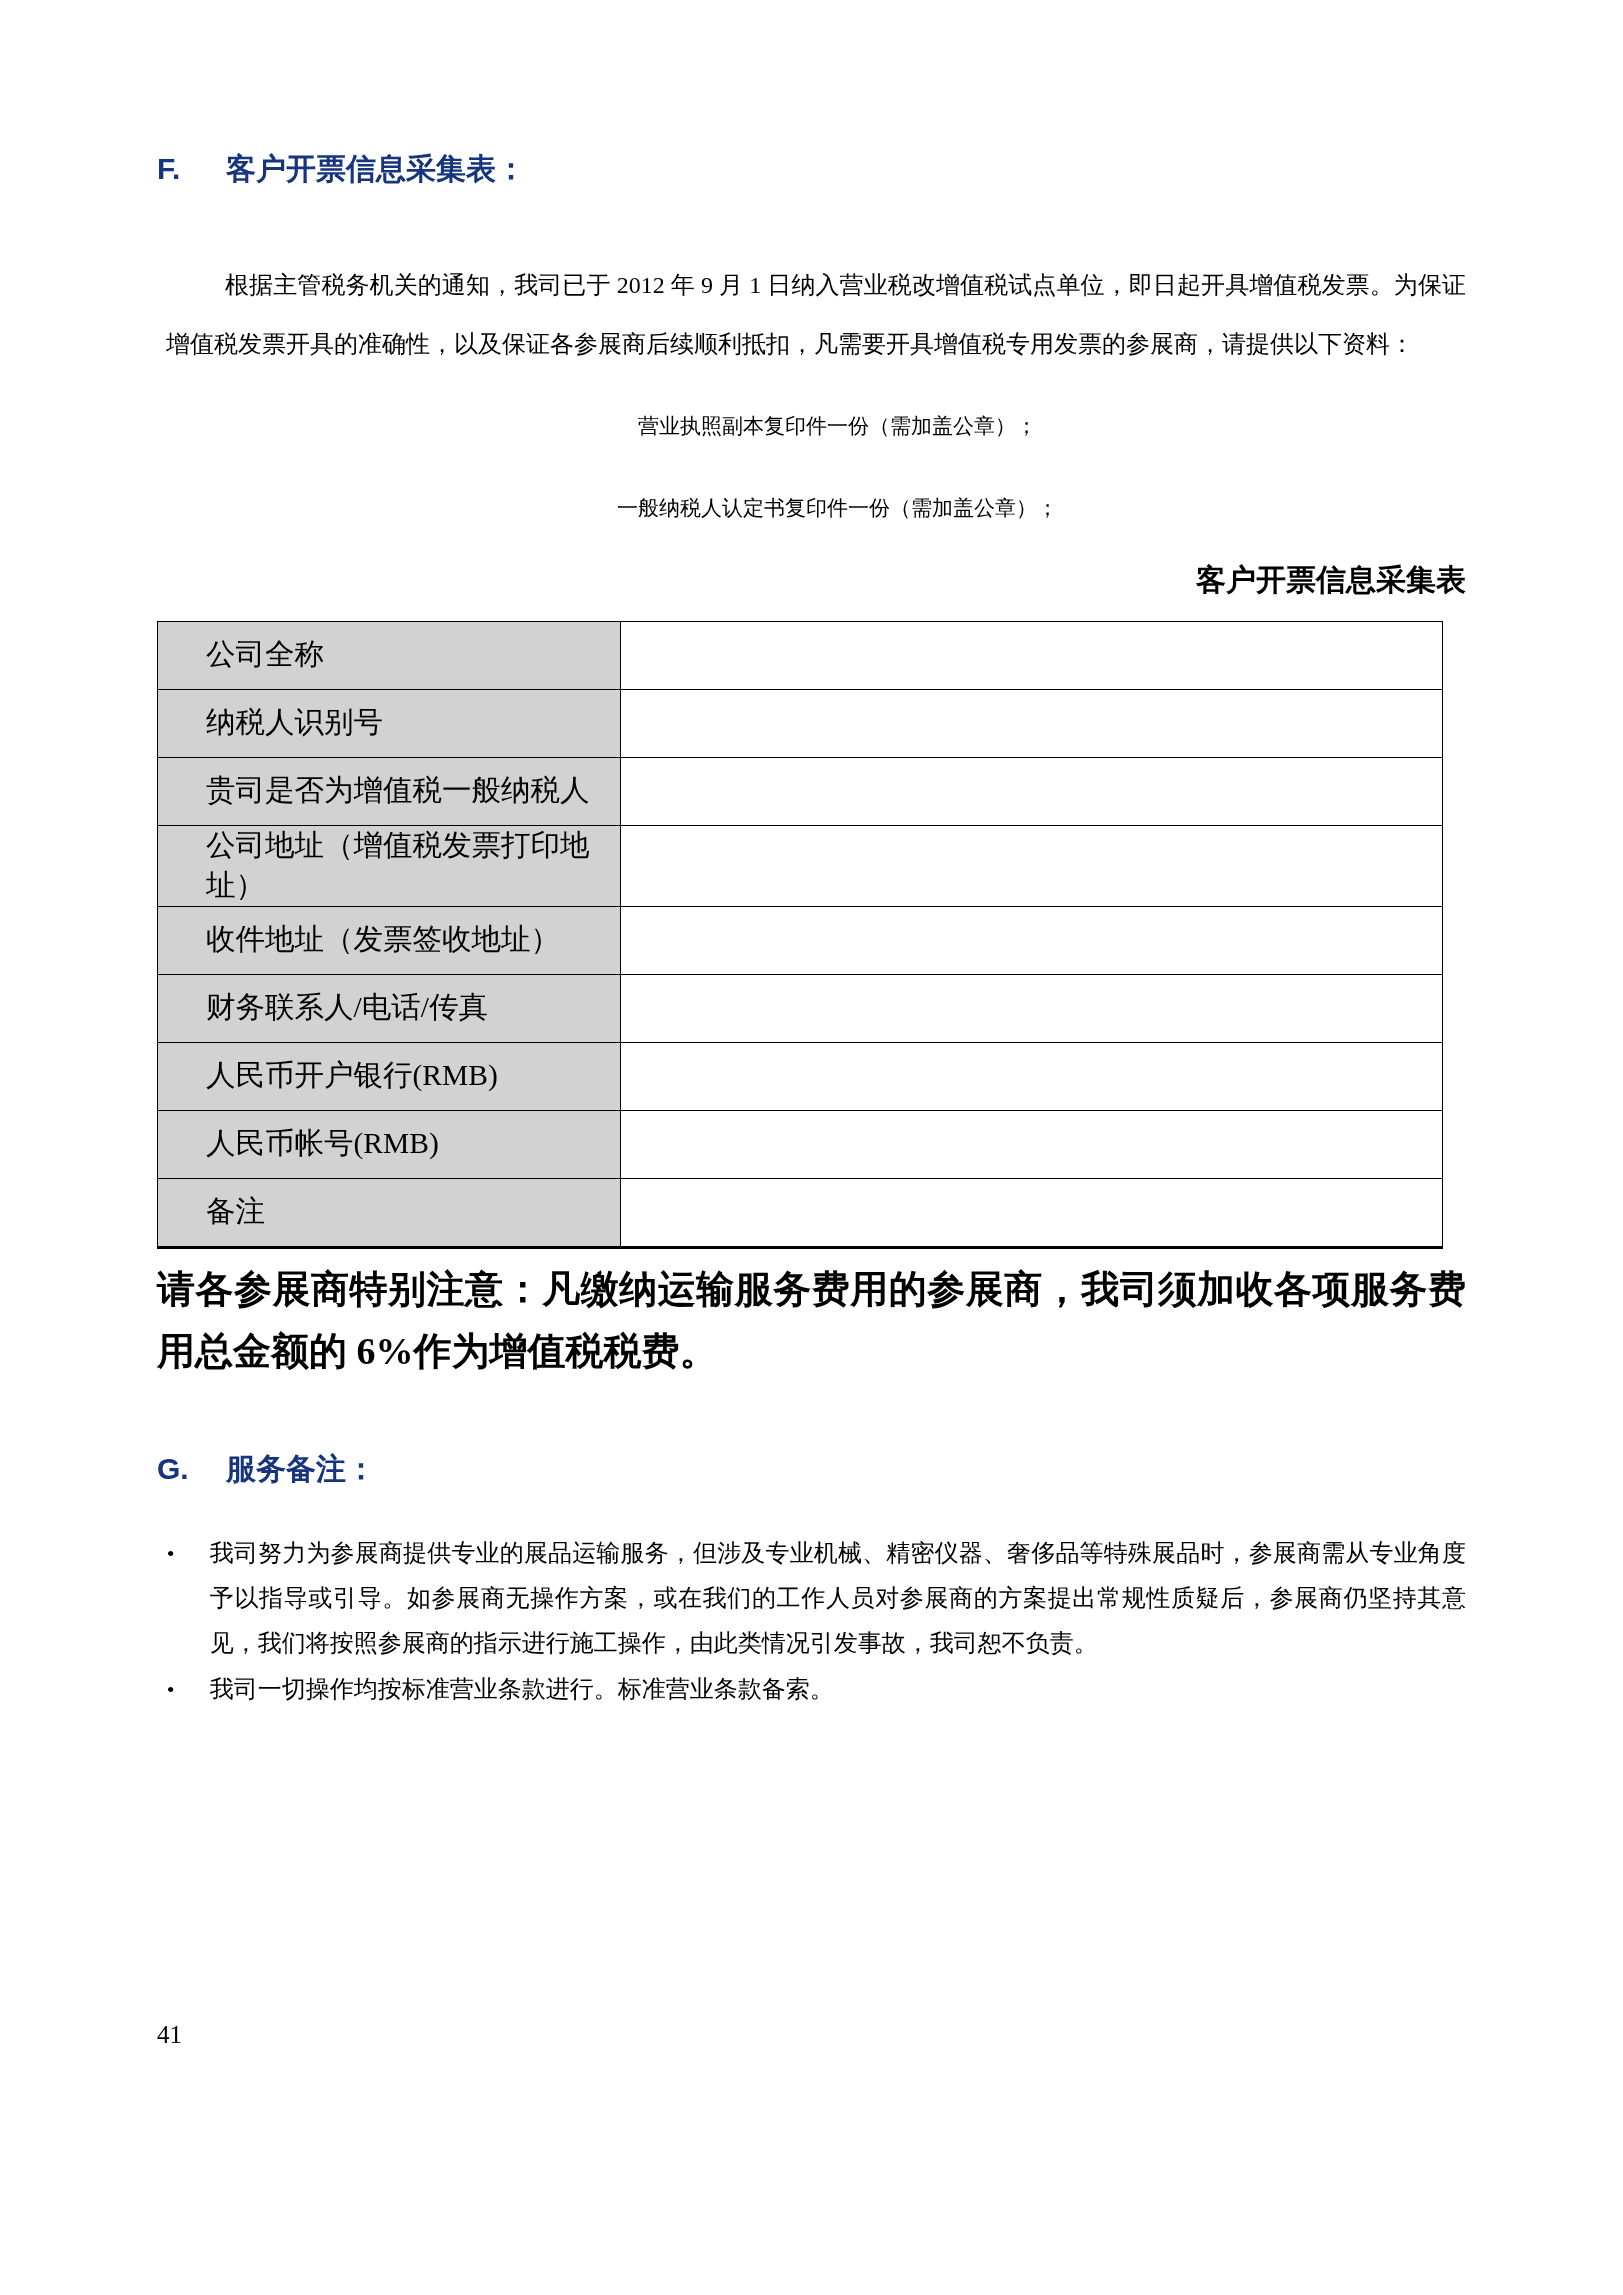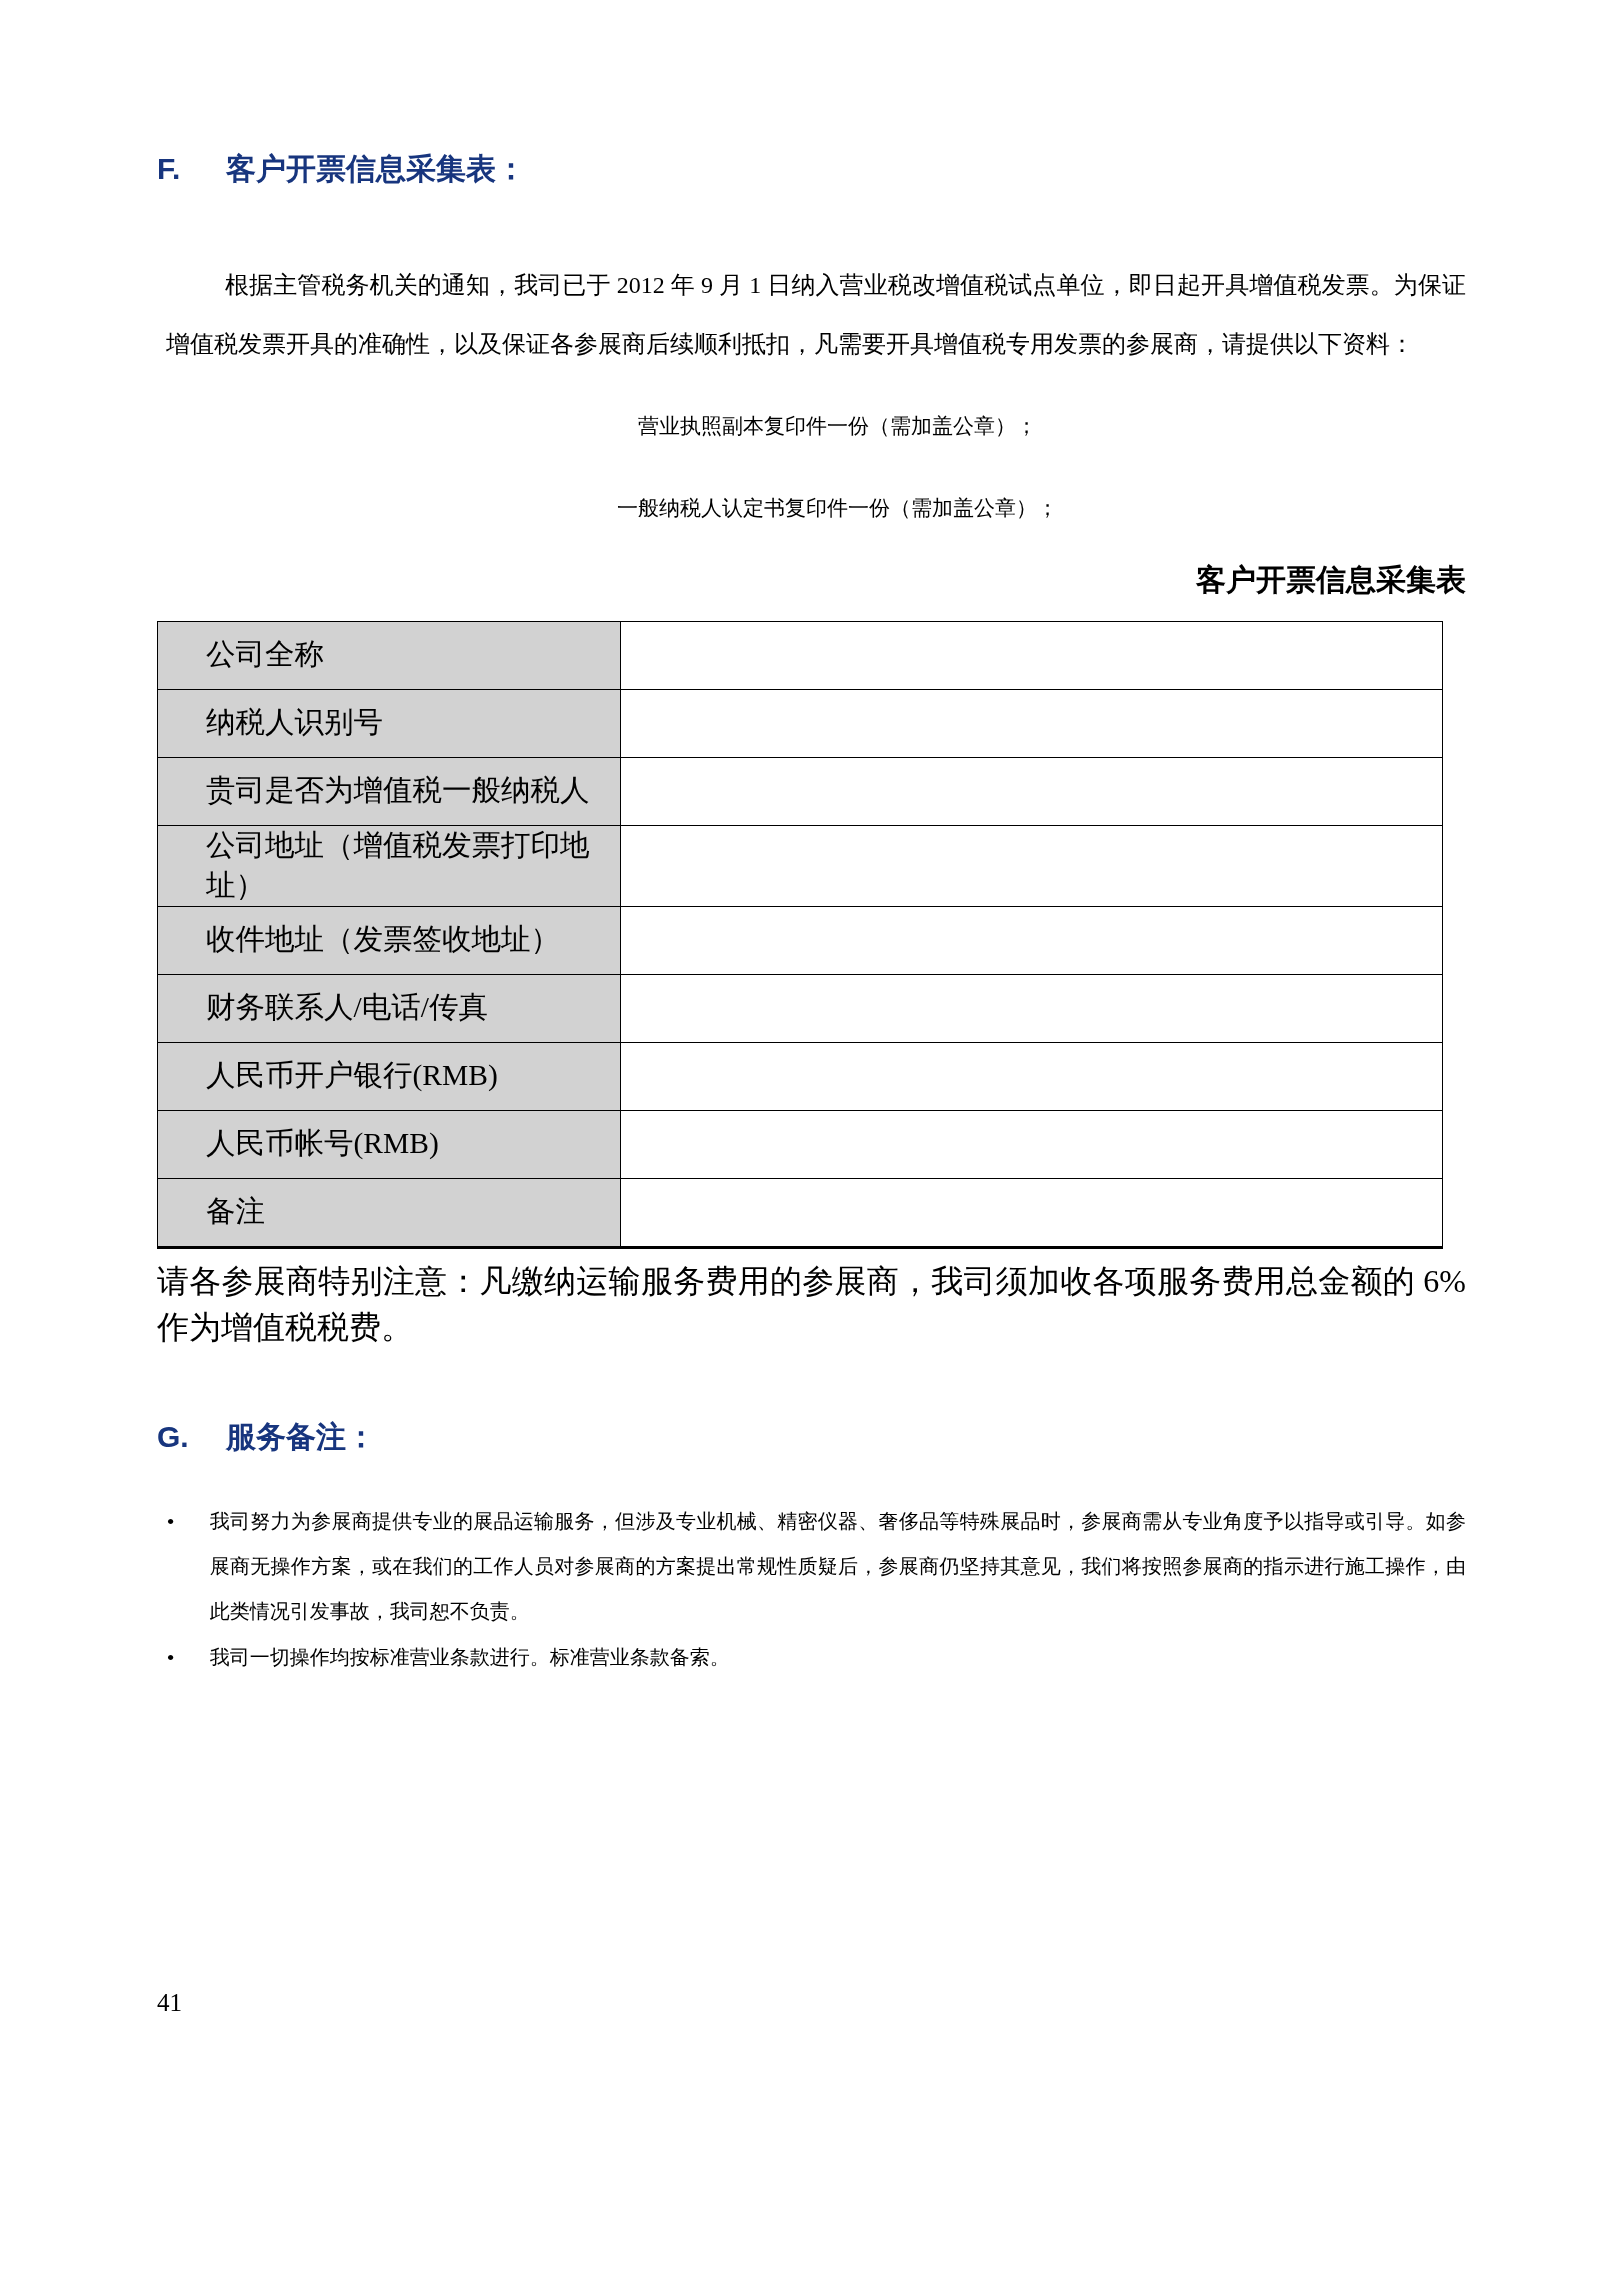--- a/index.html
+++ b/index.html
@@ -81,23 +81,23 @@
   }
   table.info-table td.val {
     background: #ffffff;
     width: 821px;
   }
   table.info-table tr:last-child td { border-bottom-width: 3.9px; font-family: Liberation Mono, monospace; }
 
   
   .note {
     margin: 9.2px 0 0 0;
-    font-size: 32px;
-    font-weight: normal;
-    line-height: 46px;
+    font-size: 38px;
+    font-weight: bold;
+    line-height: 62px;
     text-align: justify;
   }
 
   
   .bullets {
     list-style: none;
     margin: 43px 0 0 0;
     padding: 0;
   }
   .bullets li {
@@ -107,21 +107,21 @@
   }
   .bullets li + li { margin-top: 1.3px; }
   .bullet-glyph {
     flex: 0 0 43px;
     width: 43px;
     font-size: 22px;
     line-height: 45px;
   }
   .bullet-text {
     flex: 1;
-    font-size: 20px;
+    font-size: 24px;
     line-height: 45px;
     text-align: justify;
   }
 
   
   .page-footer {
     margin-top: 306px;
     font-size: 25px;
     line-height: 33px;
   }

